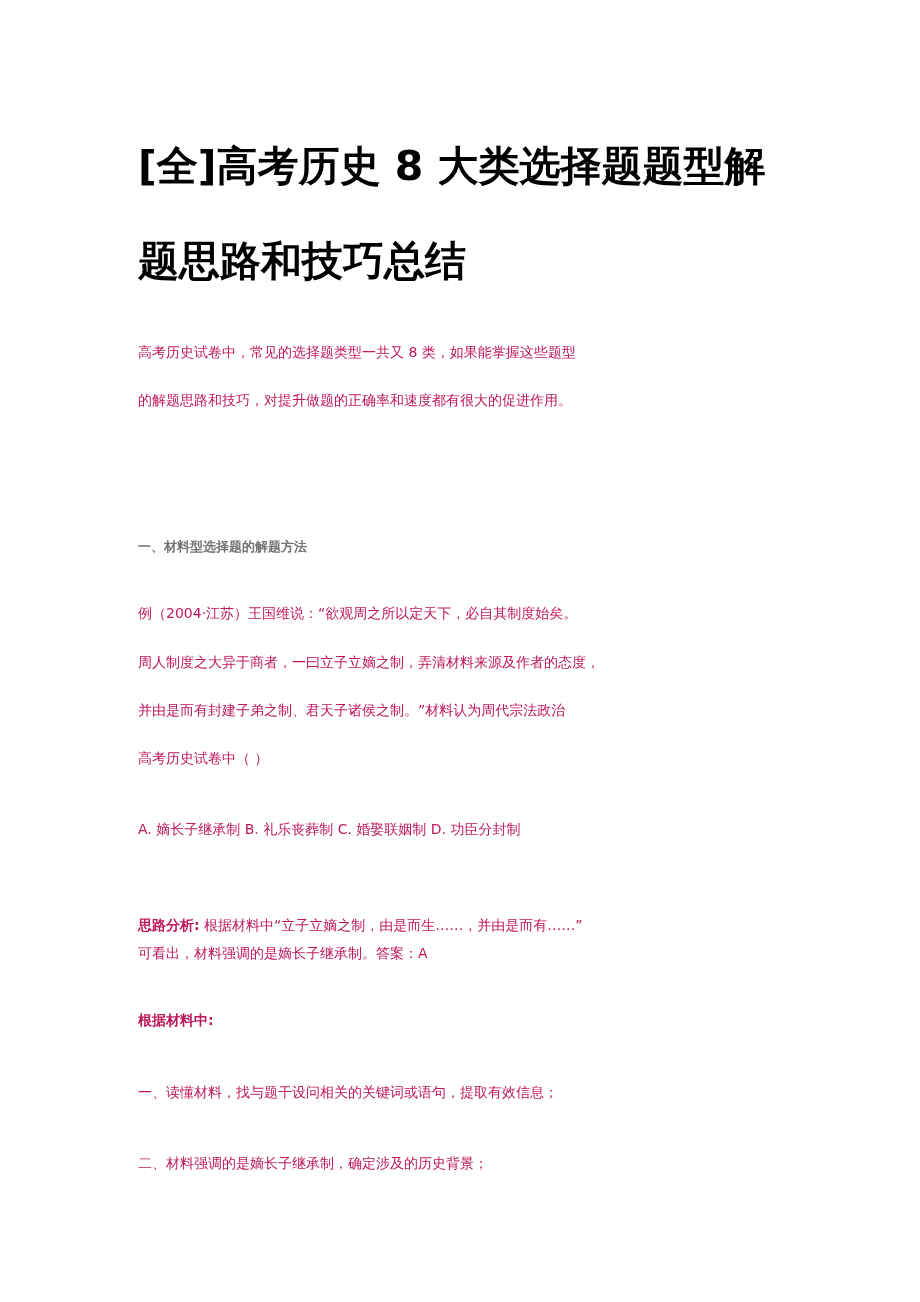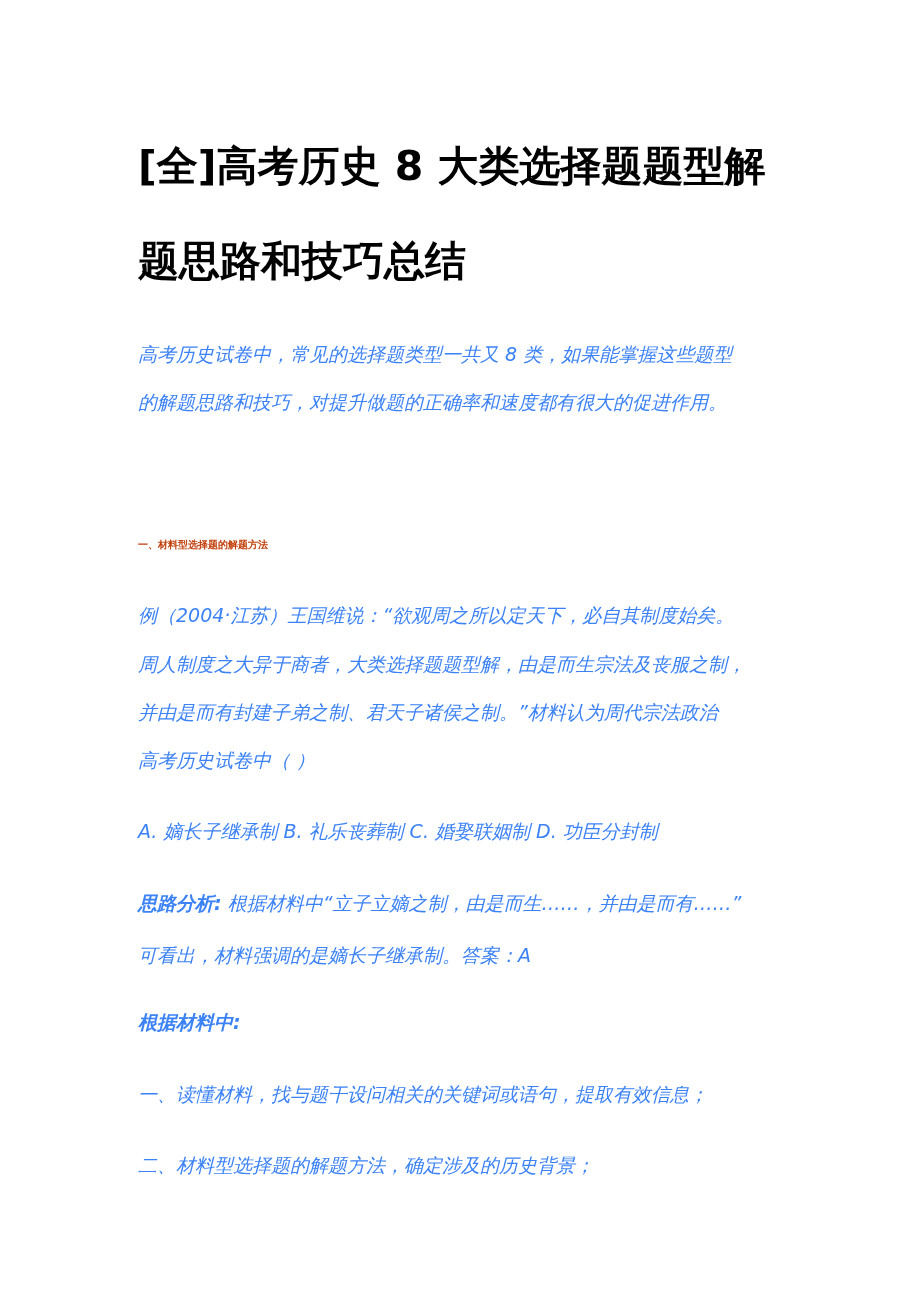--- a/index.html
+++ b/index.html
@@ -2,45 +2,45 @@
 <html><head>
   <meta charset="utf-8">
   <style>
     html, body { margin: 0; padding: 0; background: #ffffff; }
     body { width: 920px; height: 1302px; position: relative; overflow: hidden;
            font-family: "DejaVu Sans", "Liberation Sans", sans-serif; color: #111; }
     .page { position: absolute; left: 138px; top: 0; width: 660px; }
     .title { position: absolute; left: 0; font-size: 41px; font-weight: bold; letter-spacing: 0px; white-space: nowrap; color: #000; line-height: 1; }
     .t1 { top: 146px; text-align: right; }
     .t2 { top: 241px; text-align: right; }
-    .p { position: absolute; left: 0; font-size: 19px; white-space: nowrap; line-height: 1; color: #3b82f6; font-style: italic; }
-    .h2 { position: absolute; left: 0; font-size: 10px; font-weight: bold; white-space: nowrap; color: #c2410c; line-height: 1; }
+    .p { position: absolute; left: 0; font-size: 14px; white-space: nowrap; line-height: 1; color: #be185d; }
+    .h2 { position: absolute; left: 0; font-size: 13px; font-weight: bold; white-space: nowrap; color: #737373; line-height: 1; }
     .bold { font-weight: bold; }
   </style>
 </head>
 <body>
 
 <div class="page">
   <div class="title t1">[全]高考历史 8 大类选择题题型解</div>
   <div class="title t2">题思路和技巧总结</div>
 
   <div class="p" style="top:345px">高考历史试卷中，常见的选择题类型一共又 8 类，如果能掌握这些题型</div>
   <div class="p" style="top:393px">的解题思路和技巧，对提升做题的正确率和速度都有很大的促进作用。</div>
 
   <div class="h2" style="top:540px">一、材料型选择题的解题方法</div>
 
   <div class="p" style="top:606px">例（2004·江苏）王国维说：“欲观周之所以定天下，必自其制度始矣。</div>
-  <div class="p" style="top:655px">周人制度之大异于商者，大类选择题题型解，由是而生宗法及丧服之制，</div>
+  <div class="p" style="top:655px">周人制度之大异于商者，一曰立子立嫡之制，弄清材料来源及作者的态度，</div>
   <div class="p" style="top:703px">并由是而有封建子弟之制、君天子诸侯之制。”材料认为周代宗法政治</div>
   <div class="p" style="top:751px">高考历史试卷中（ ）</div>
 
   <div class="p" style="top:822px">A. 嫡长子继承制  B. 礼乐丧葬制  C. 婚娶联姻制  D. 功臣分封制</div>
 
-  <div class="p" style="top:894px">
+  <div class="p" style="top:918px">
     <span class="bold">思路分析:</span><span> 根据材料中“立子立嫡之制，由是而生……，并由是而有……”</span>
   </div>
   <div class="p" style="top:946px">可看出，材料强调的是嫡长子继承制。答案：A</div>
 
   <div class="p bold" style="top:1013px">根据材料中:</div>
 
   <div class="p" style="top:1085px">一、读懂材料，找与题干设问相关的关键词或语句，提取有效信息；</div>
-  <div class="p" style="top:1156px">二、材料型选择题的解题方法，确定涉及的历史背景；</div>
+  <div class="p" style="top:1156px">二、材料强调的是嫡长子继承制，确定涉及的历史背景；</div>
 </div>
 
 </body></html>

